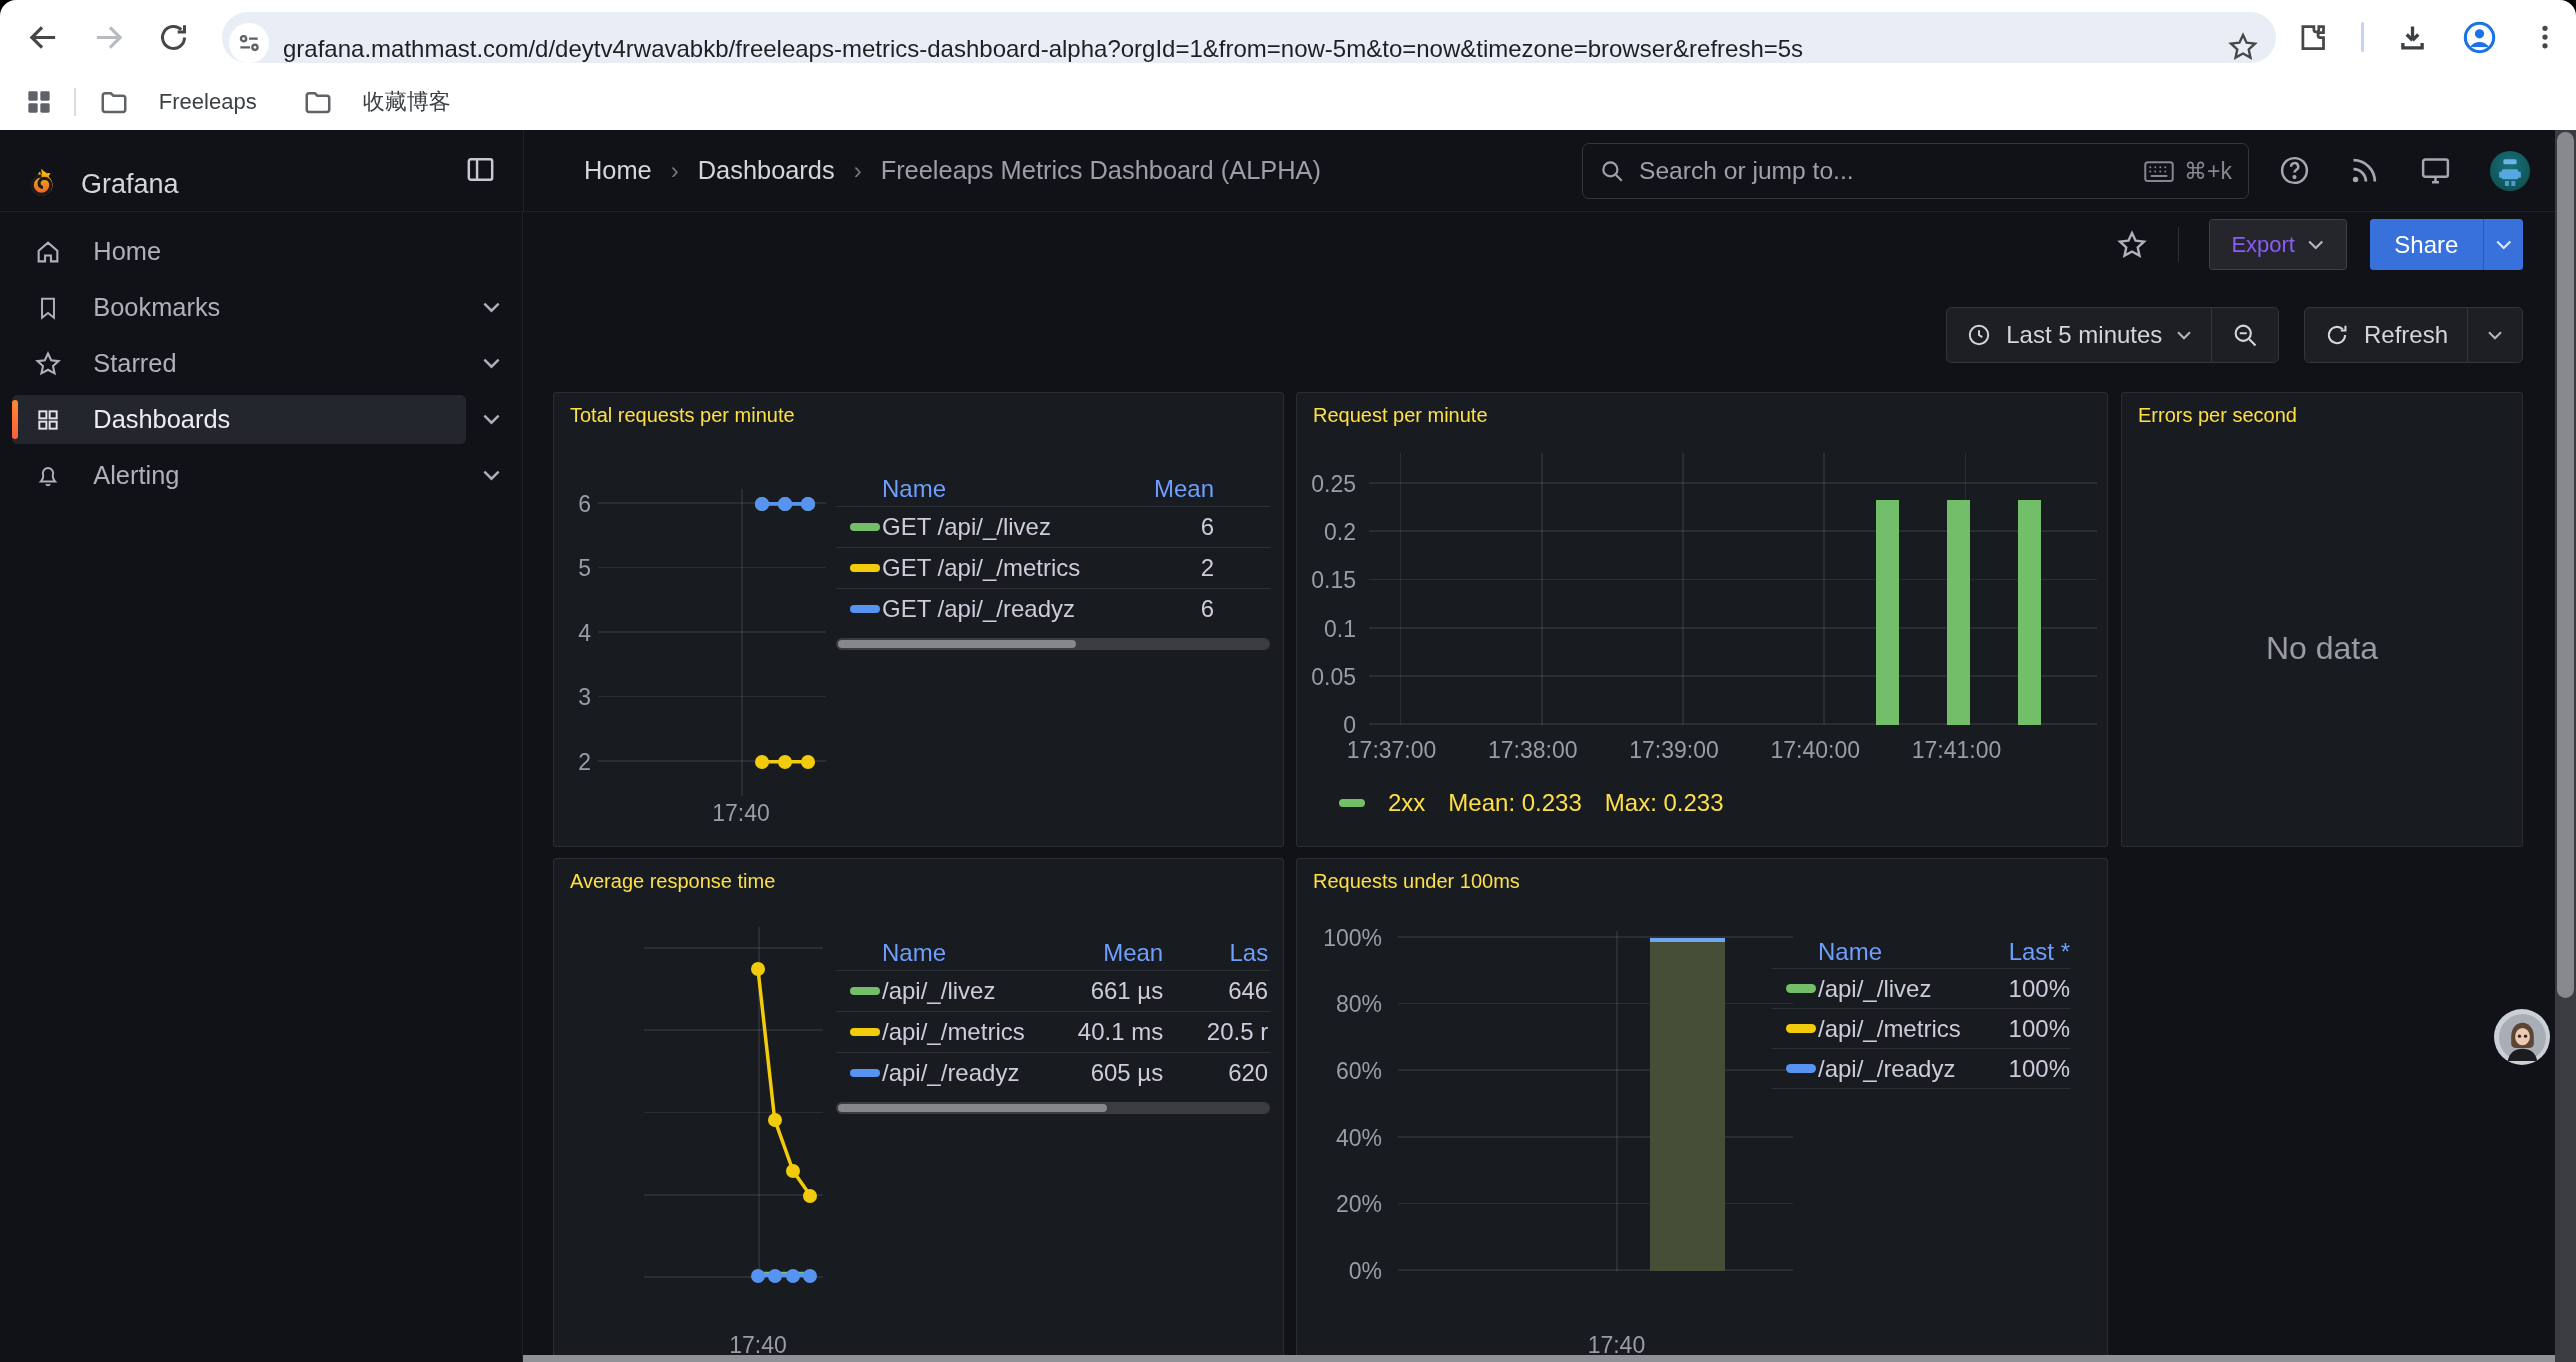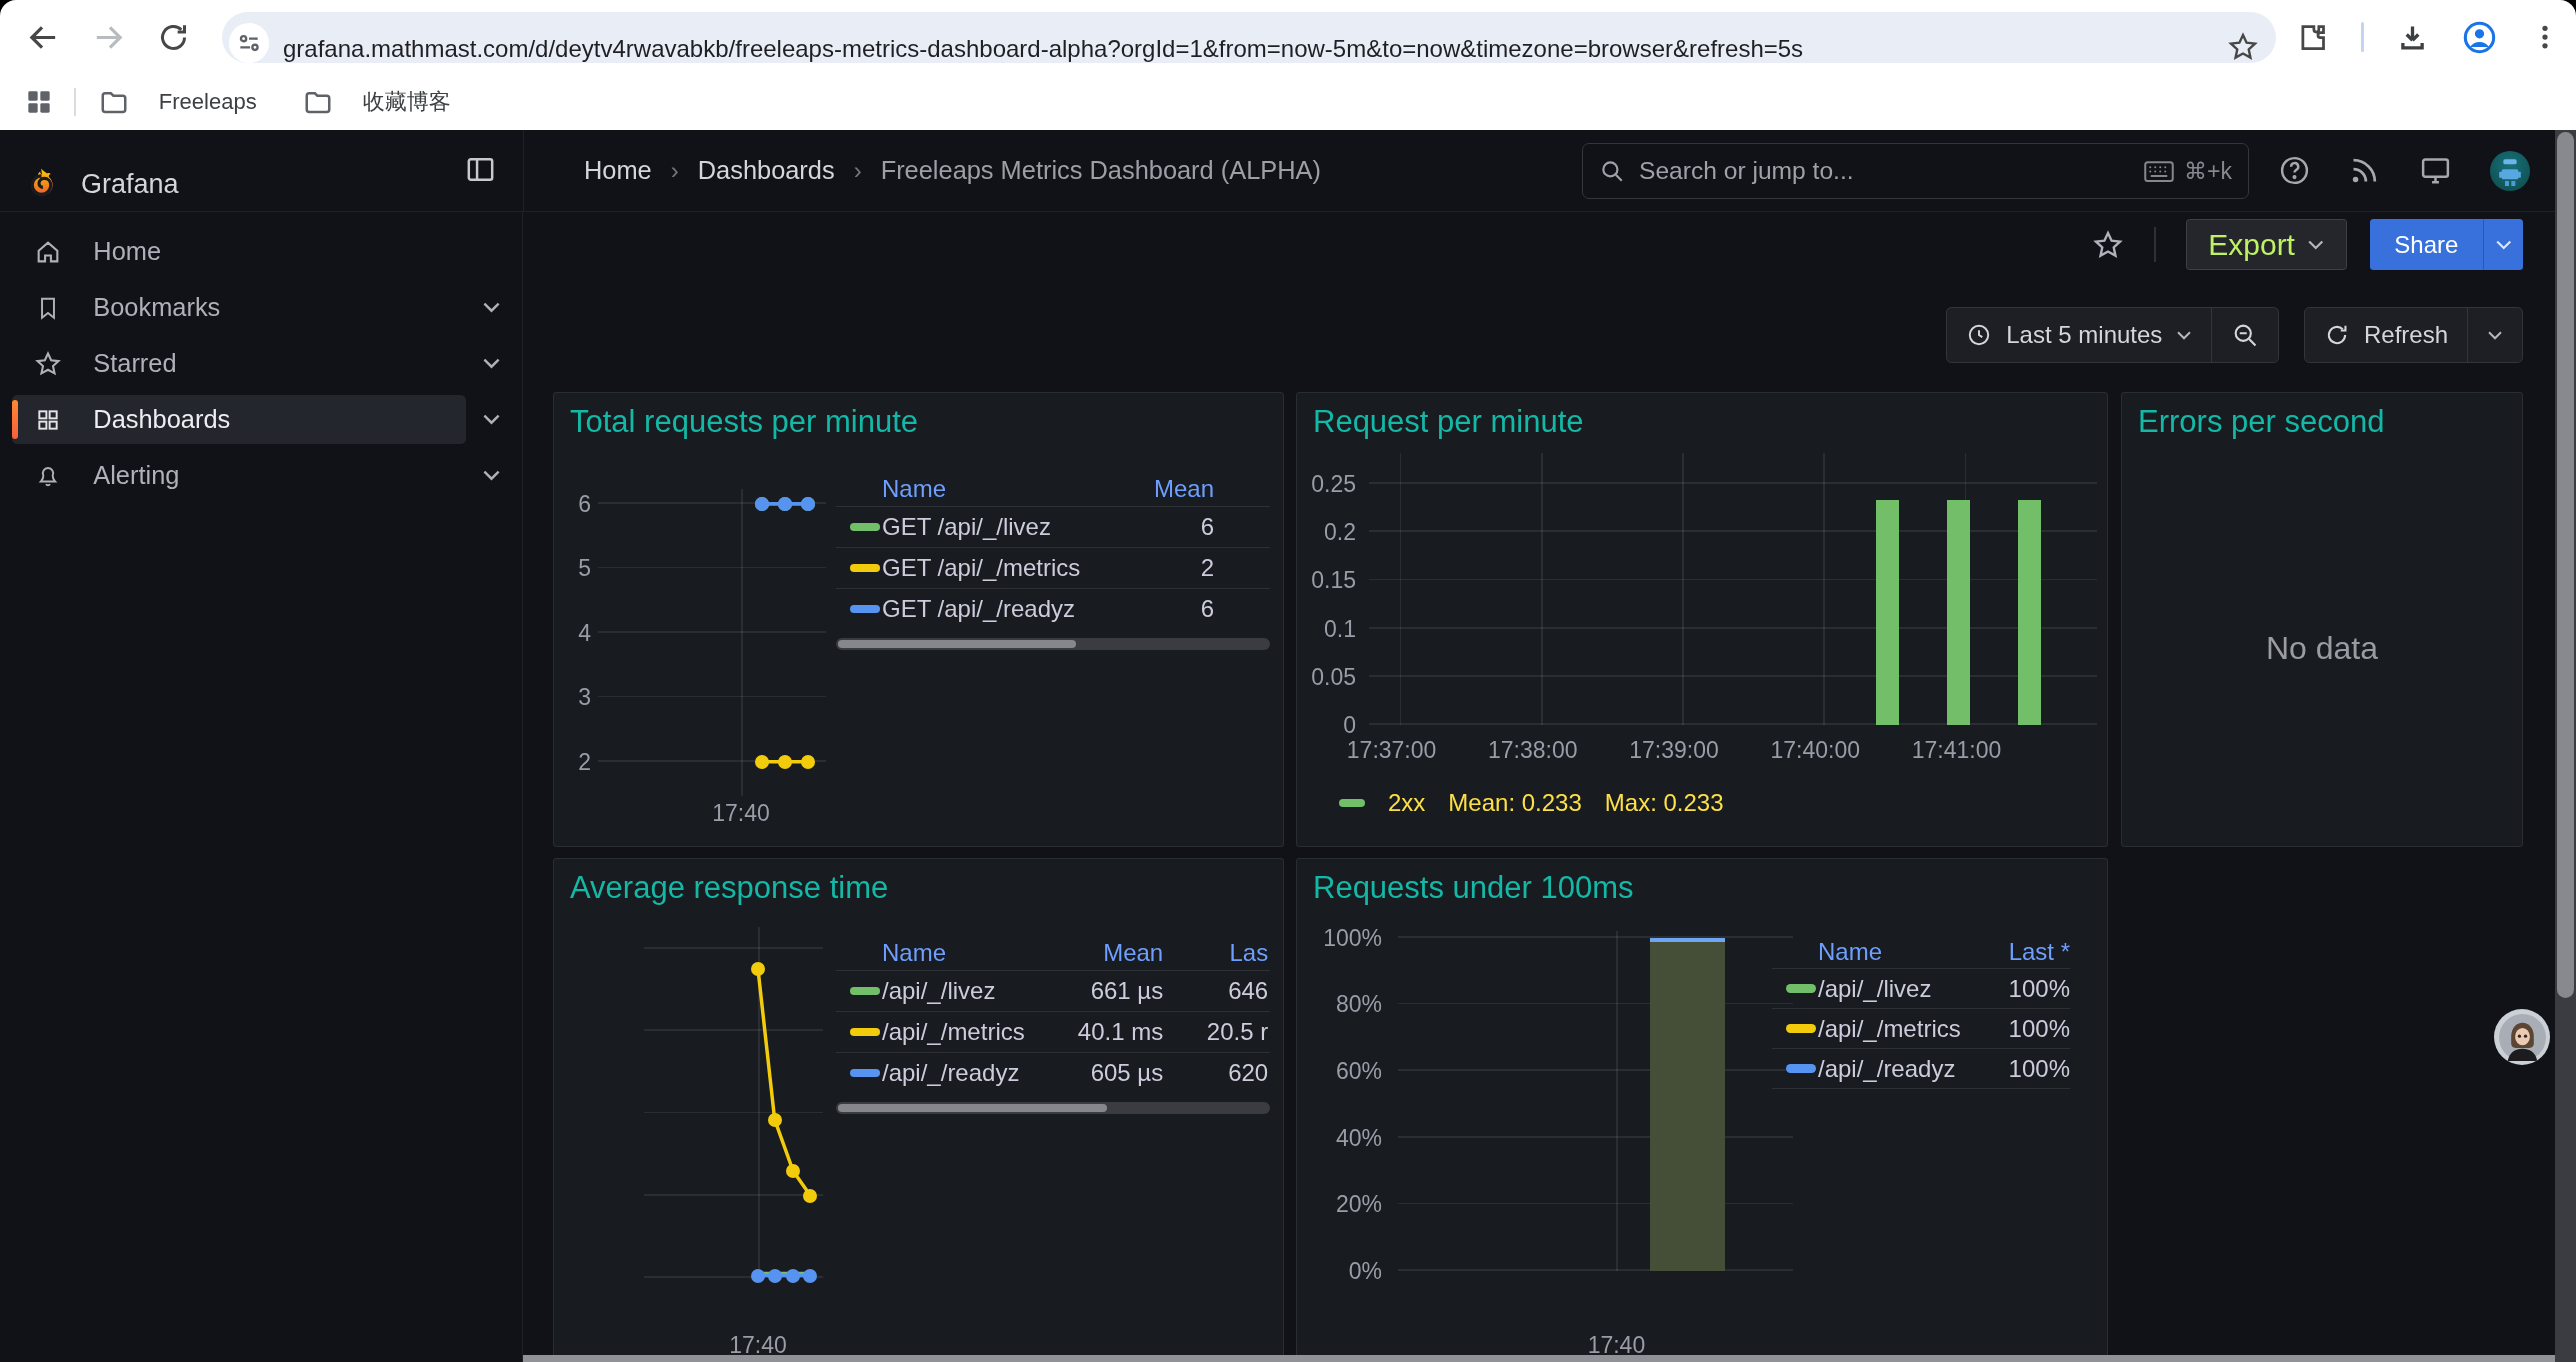--- a/index.html
+++ b/index.html
@@ -43,31 +43,31 @@
     background:linear-gradient(0deg,#f55f3e,#ff8833);}
   .side-ic{margin-left:21px;width:30px;display:flex;justify-content:center;}
   .side-label{margin-left:30px;font-size:25.4px;color:#aeb1b9;}
   .side-item.active .side-label{color:#eceef2;}
   .side-chev{position:absolute;right:21px;top:18.4px;}
   
   .gf-content{position:absolute;left:523px;top:81px;right:21px;bottom:0;}
   .dash-actions{position:absolute;top:8px;right:32px;height:51px;display:flex;align-items:center;}
   .act-div{width:1.8px;height:35px;background:#2e3036;margin:0 30px;}
   .btn{display:flex;align-items:center;justify-content:flex-start;gap:12.3px;height:51px;border-radius:3.5px;
-    background:#24262c;border:1.8px solid #3f4147;color:#bef264;font-size:30px;box-sizing:border-box;padding:0 21px;}
+    background:#24262c;border:1.8px solid #3f4147;color:#8b5cf6;font-size:22px;box-sizing:border-box;padding:0 21px;}
   .share-btn{display:flex;height:51px;border-radius:3.5px;overflow:hidden;margin-left:23px;}
   .share-main{background:#3871dc;color:#fff;font-size:24px;font-weight:500;display:flex;align-items:center;padding:0 24.6px;}
   .share-chev{background:#3871dc;border-left:1.8px solid #2b59b0;width:39px;display:flex;align-items:center;justify-content:center;}
   .time-actions{position:absolute;top:96px;right:32px;height:56px;display:flex;align-items:center;gap:24.6px;}
   .tgroup{display:flex;height:56px;border:1.8px solid #33353b;border-radius:5.3px;background:#1d1f24;box-sizing:border-box;}
   .tseg{display:flex;align-items:center;gap:14px;padding:0 19px;font-size:24px;color:#d5d6db;}
   .tseg + .tseg{border-left:1.8px solid #33353b;}
   
   .panel{position:absolute;background:#181b1f;border:1.8px solid rgba(204,204,220,0.10);border-radius:3.5px;box-sizing:border-box;}
-  .p-title{position:absolute;left:16px;top:10.5px;font-size:31px;font-weight:500;color:#14b8a6;white-space:nowrap;}
+  .p-title{position:absolute;left:16px;top:10.5px;font-size:20px;font-weight:500;color:#fde047;white-space:nowrap;}
   .plot{position:absolute;}
   .gl-h{position:absolute;left:0;right:0;height:1.8px;background:rgba(204,204,220,0.10);}
   .gl-v{position:absolute;top:0;bottom:0;width:1.8px;background:rgba(204,204,220,0.10);}
   .bar{position:absolute;bottom:0;box-sizing:border-box;}
   .dot{position:absolute;width:14px;height:14px;border-radius:50%;}
   .sline{position:absolute;left:0;top:0;width:100%;height:100%;overflow:visible;}
   .ylabels{position:absolute;} .xlabels{position:absolute;}
   .ylab{position:absolute;right:0;transform:translateY(50%);font-size:23px;color:#9a9ca8;white-space:nowrap;line-height:23px;}
   .xlab{position:absolute;transform:translateX(-50%);font-size:23px;color:#9a9ca8;white-space:nowrap;top:0;}
   .nodata{position:absolute;left:0;right:0;top:237px;text-align:center;font-size:32px;color:#9a9ca4;}

